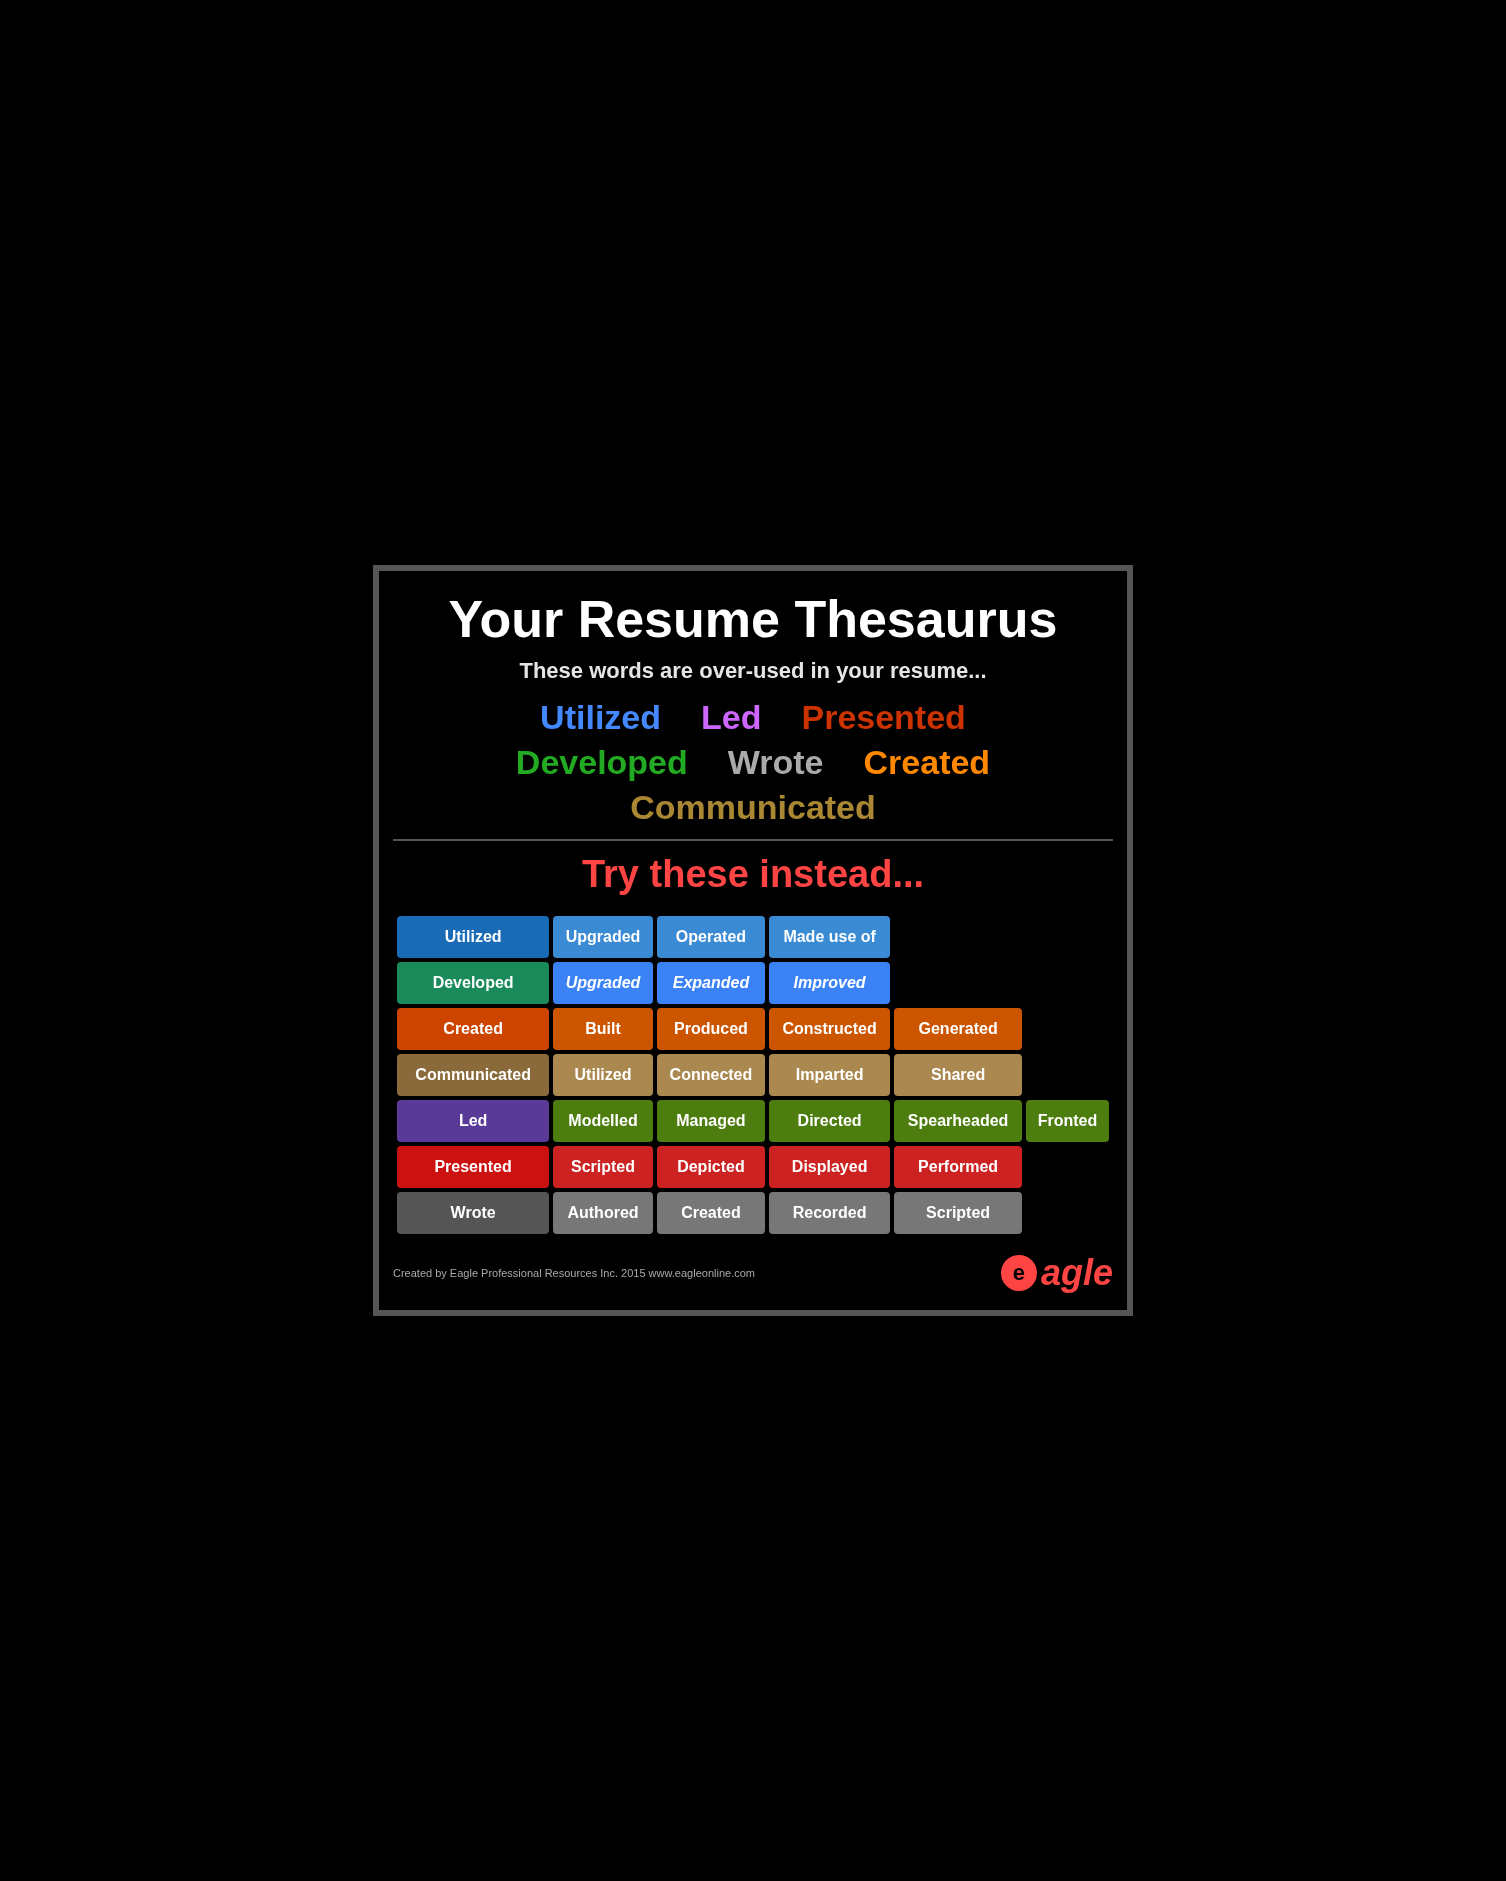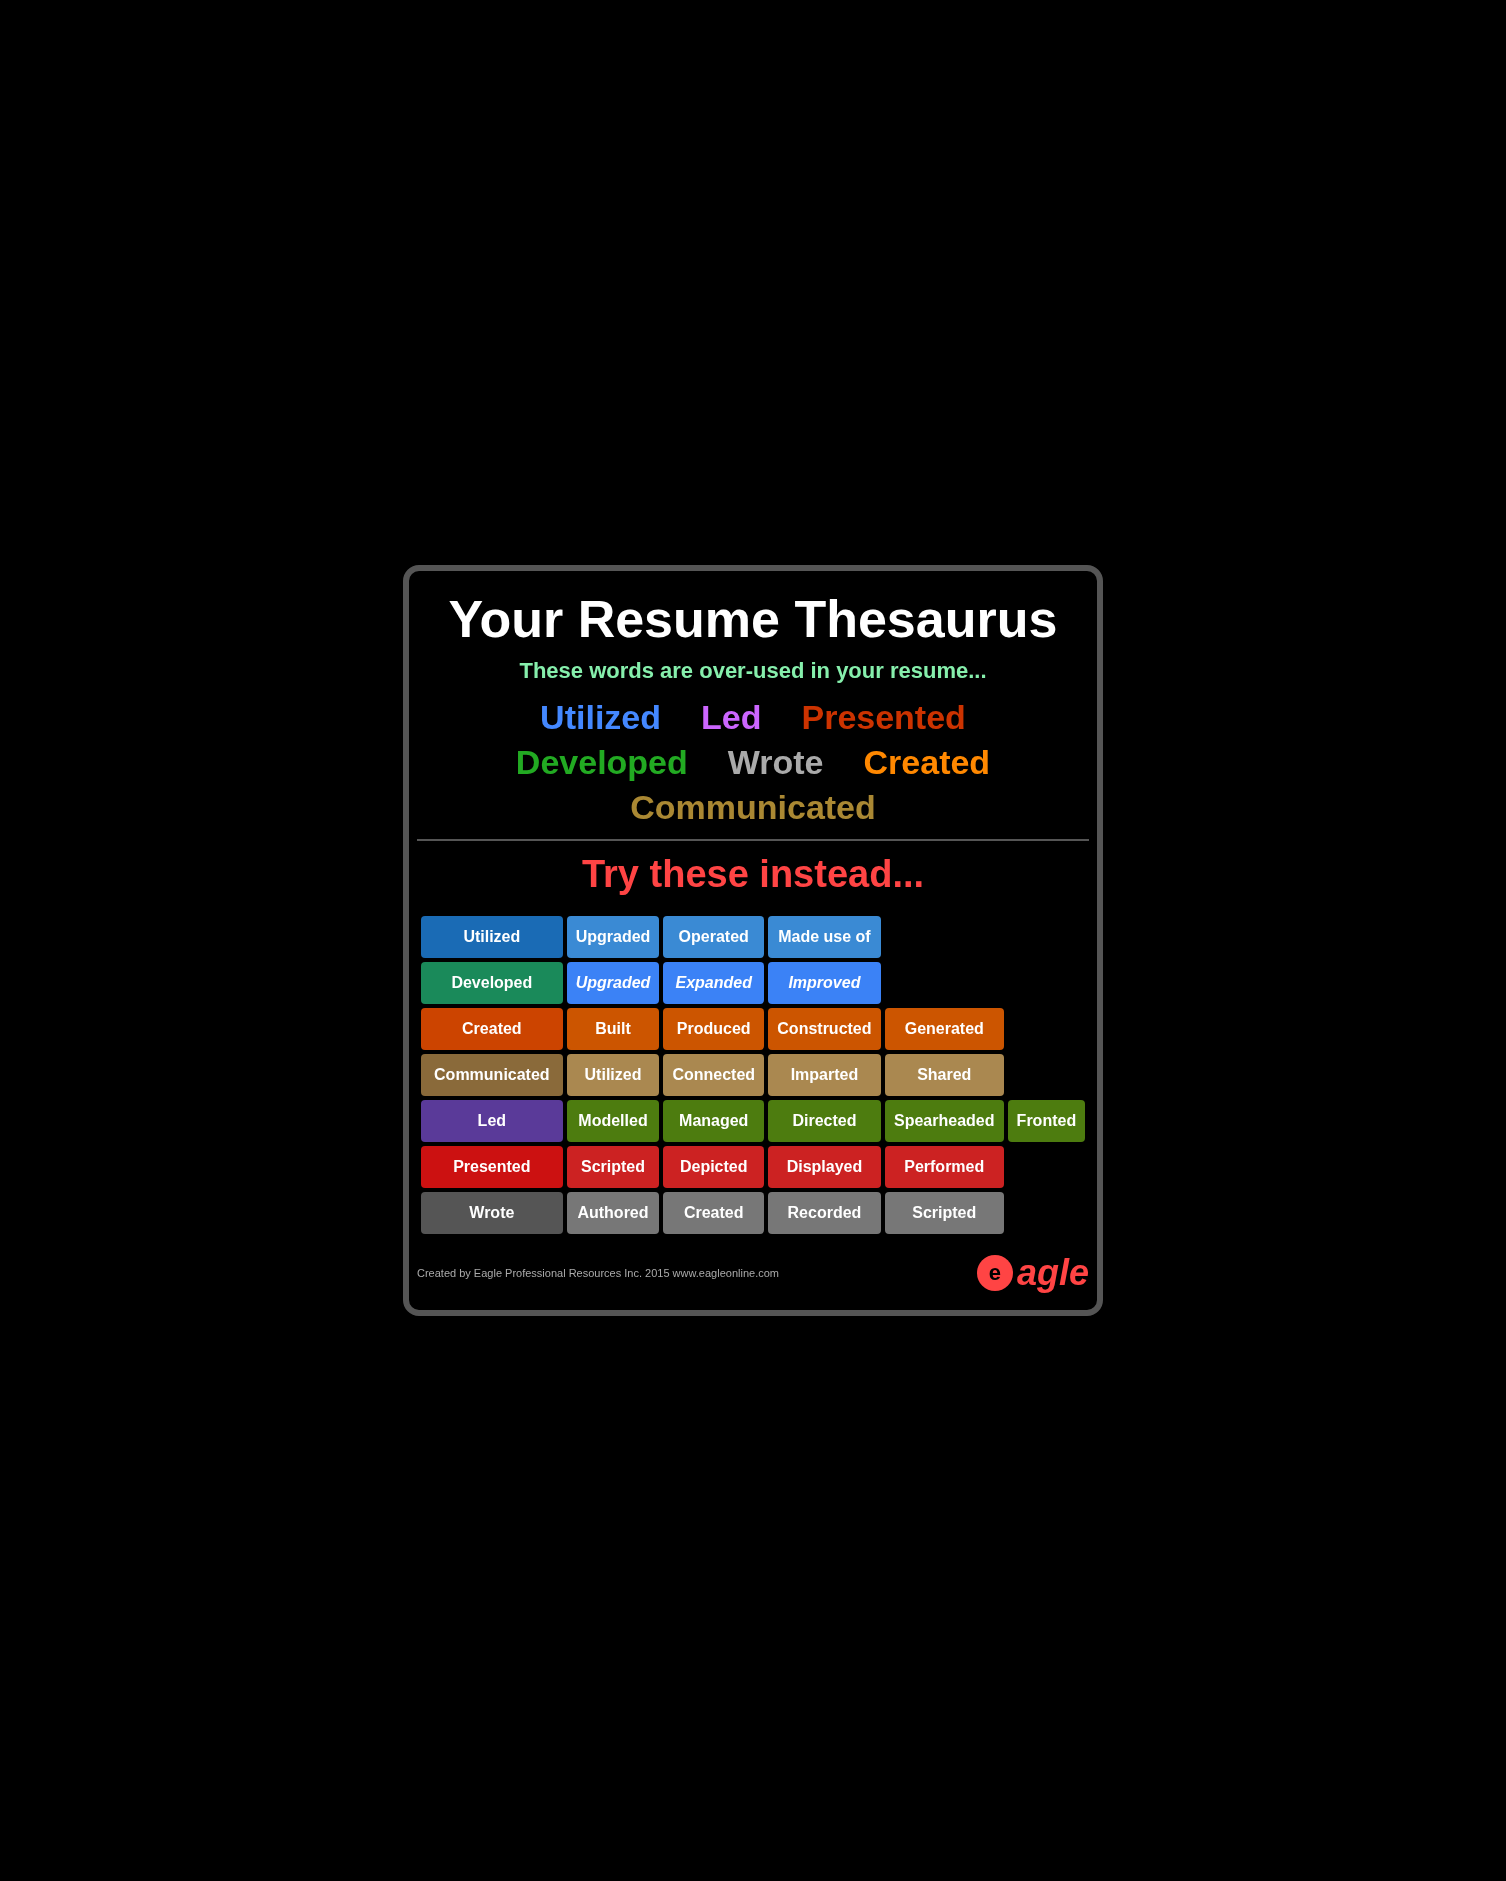--- a/index.html
+++ b/index.html
@@ -8,41 +8,41 @@
       background: #000;
       display: flex;
       justify-content: center;
       align-items: center;
       min-height: 100vh;
       font-family: Arial, sans-serif;
     }
 
     .card {
       background: #000;
-      width: 700px;
+      width: 760px;
       border: 6px solid #555;
-      border-radius: 16px;
-      padding: 20px 8px 16px;
+      border-radius: 0;
+      padding: 20px 14px 16px;
       color: #fff;
     }
 
     .main-title {
       font-size: 52px;
       font-weight: 900;
       text-align: center;
       color: #fff;
       line-height: 1.1;
       margin-bottom: 10px;
     }
 
     .subtitle {
       font-size: 22px;
       font-weight: 700;
       text-align: center;
-      color: #86efac;
+      color: #e5e5e5;
       margin-bottom: 14px;
     }
 
     .overused-words {
       text-align: center;
       margin-bottom: 12px;
     }
 
     .overused-words .row {
       display: flex;

